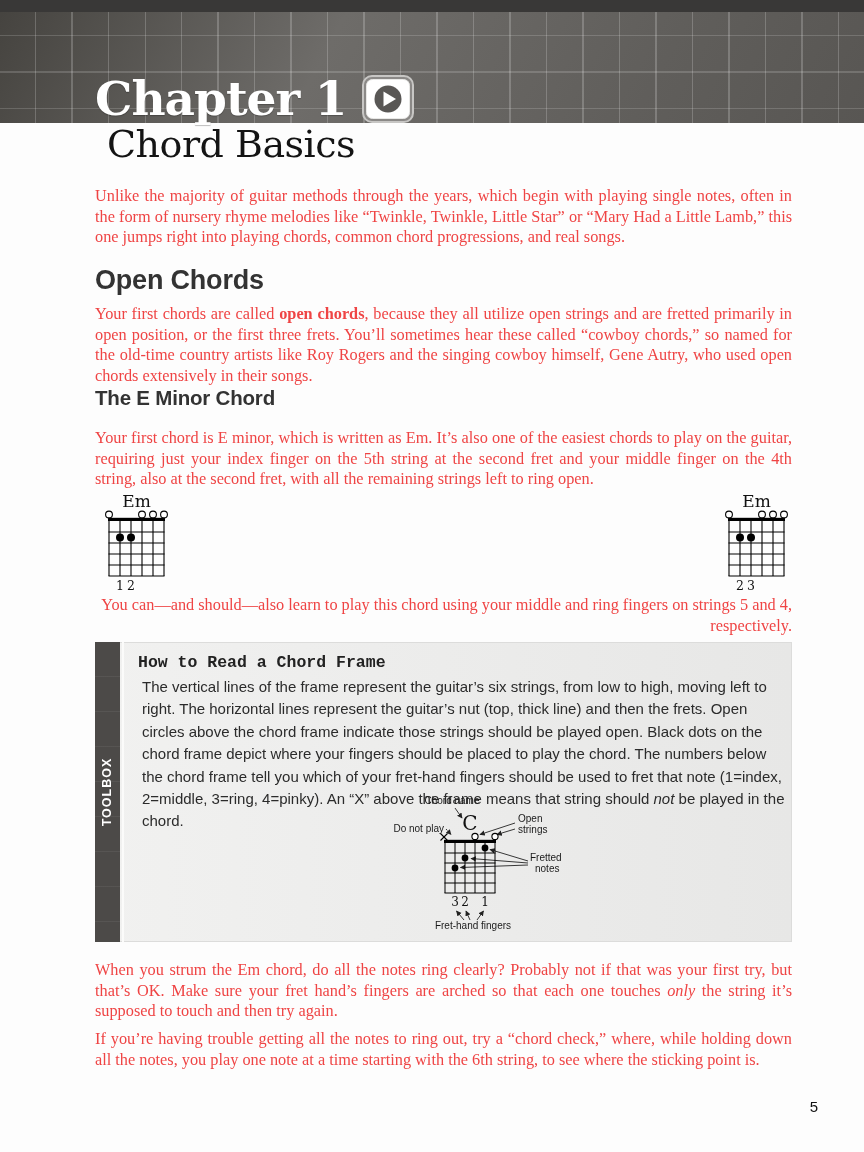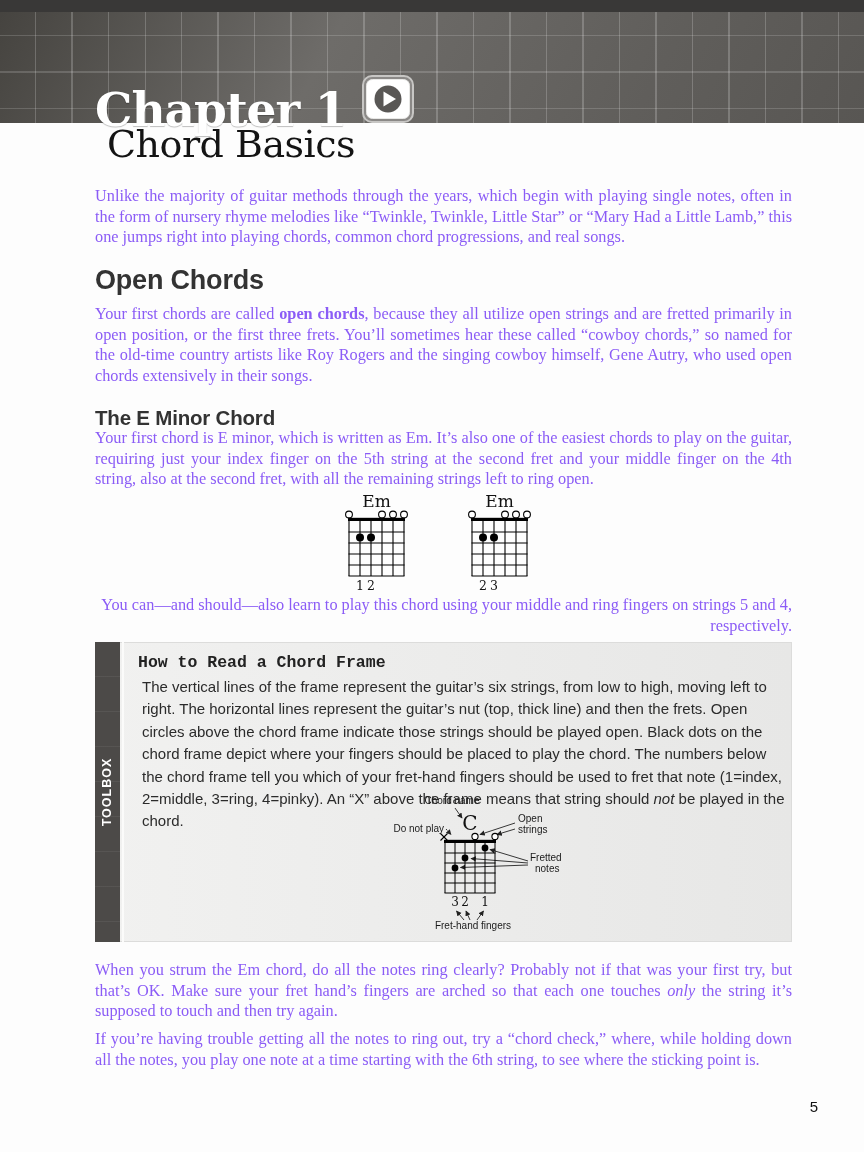--- a/index.html
+++ b/index.html
@@ -6,34 +6,34 @@
   body{width:864px;height:1152px;position:relative;background:#fdfdfd;font-family:"Liberation Serif",serif;color:#1c1c1c;overflow:hidden;}
 
   
   .banner{position:absolute;left:0;top:0;width:864px;height:123px;
     background:
       repeating-linear-gradient(to right, transparent 0 35px, rgba(255,255,255,0.20) 35px 36.5px),
       repeating-linear-gradient(to bottom, transparent 0 35px, rgba(255,255,255,0.16) 35px 36.5px),
       linear-gradient(118deg,#45433f 0%, #6e6c69 38%, #605e5b 75%, #585653 100%);
   }
   .banner::before{content:"";position:absolute;left:0;top:0;width:864px;height:12px;background:#393837;}
-  .banner-title-row{position:absolute;left:95px;bottom:-10px;display:flex;align-items:flex-end;gap:16px;}
+  .banner-title-row{position:absolute;left:95px;bottom:-10px;display:flex;gap:16px;}
   .chapter-title{font-family:"DejaVu Serif",serif;font-weight:700;font-size:47px;line-height:1;color:#ffffff;letter-spacing:-1px;text-shadow:0 1px 1px rgba(0,0,0,0.25);}
   .video-btn{width:52px;height:48px;margin-bottom:10px;cursor:pointer;display:block;}
 
   .page-subtitle{position:absolute;left:107px;top:124px;font-family:"DejaVu Serif",serif;font-size:38px;line-height:1.1;color:#141414;letter-spacing:-0.5px;}
 
   
   .blk{position:absolute;left:95px;width:697px;}
-  p.body{margin:0;font-size:16.3px;line-height:20.6px;text-align:justify;color:#8b5cf6;}
+  p.body{margin:0;font-size:16.3px;line-height:20.6px;text-align:justify;color:#ef4444;}
   h2.sec{margin:0;font-family:"Liberation Sans",sans-serif;font-weight:700;font-size:27px;color:#333;letter-spacing:-0.2px;}
   h3.sub{margin:0;font-family:"Liberation Sans",sans-serif;font-weight:700;font-size:20.5px;color:#333;letter-spacing:-0.2px;}
 
   
-  .chords-row{position:absolute;left:95px;width:697px;display:flex;justify-content:center;gap:46px;transform:translateX(-6px);}
+  .chords-row{position:absolute;left:104px;width:697px;display:flex;justify-content:space-between;gap:46px;transform:translateX(-6px);}
   .chord-fig svg{display:block;}
 
   
   .toolbox{position:absolute;left:95px;top:642px;width:697px;height:300px;background:linear-gradient(to right,#f1f1f0,#e7e7e6);box-shadow:0 0 0 1px #dcdcdb inset;}
   .toolbox-bar{position:absolute;left:0;top:0;width:25px;height:300px;background:
       repeating-linear-gradient(to bottom, transparent 0 34px, rgba(255,255,255,0.06) 34px 35px),
       #4c4a48;}
   .toolbox-bar-label{position:absolute;left:0;top:0;width:25px;height:300px;display:flex;align-items:center;justify-content:center;}
   .toolbox-bar-label span{transform:rotate(-90deg);white-space:nowrap;font-family:"Liberation Sans",sans-serif;font-weight:700;font-size:12.5px;letter-spacing:1px;color:#fff;}
   .toolbox-content{position:absolute;left:27px;top:0;right:0;bottom:0;padding:11px 20px 0 14px;border-left:2px solid #fbfbfa;}
@@ -66,21 +66,21 @@
   <p class="body">Unlike the majority of guitar methods through the years, which begin with playing single notes, often in the form of nursery rhyme melodies like “Twinkle, Twinkle, Little Star” or “Mary Had a Little Lamb,” this one jumps right into playing chords, common chord progressions, and real songs.</p>
 </div>
 
 <div class="blk" style="top:265px">
   <h2 class="sec">Open Chords</h2>
 </div>
 <div class="blk" style="top:304px">
   <p class="body"><span>Your first chords are called </span><b>open chords</b><span>, because they all utilize open strings and are fretted primarily in open position, or the first three frets. You’ll sometimes hear these called “cowboy chords,” so named for the old-time country artists like Roy Rogers and the singing cowboy himself, Gene Autry, who used open chords extensively in their songs.</span></p>
 </div>
 
-<div class="blk" style="top:406px">
+<div class="blk" style="top:386px">
   <h3 class="sub">The E Minor Chord</h3>
 </div>
 <div class="blk" style="top:428px">
   <p class="body">Your first chord is E minor, which is written as Em. It’s also one of the easiest chords to play on the guitar, requiring just your index finger on the 5th string at the second fret and your middle finger on the 4th string, also at the second fret, with all the remaining strings left to ring open.</p>
 </div>
 
 <div class="chords-row" style="top:494px">
   <div class="chord-fig">
       <svg width="77" height="104" viewBox="0 0 77 104">
         <text x="38.5" y="13" text-anchor="middle" font-family="DejaVu Serif, serif" font-size="17" fill="#111">Em</text>

